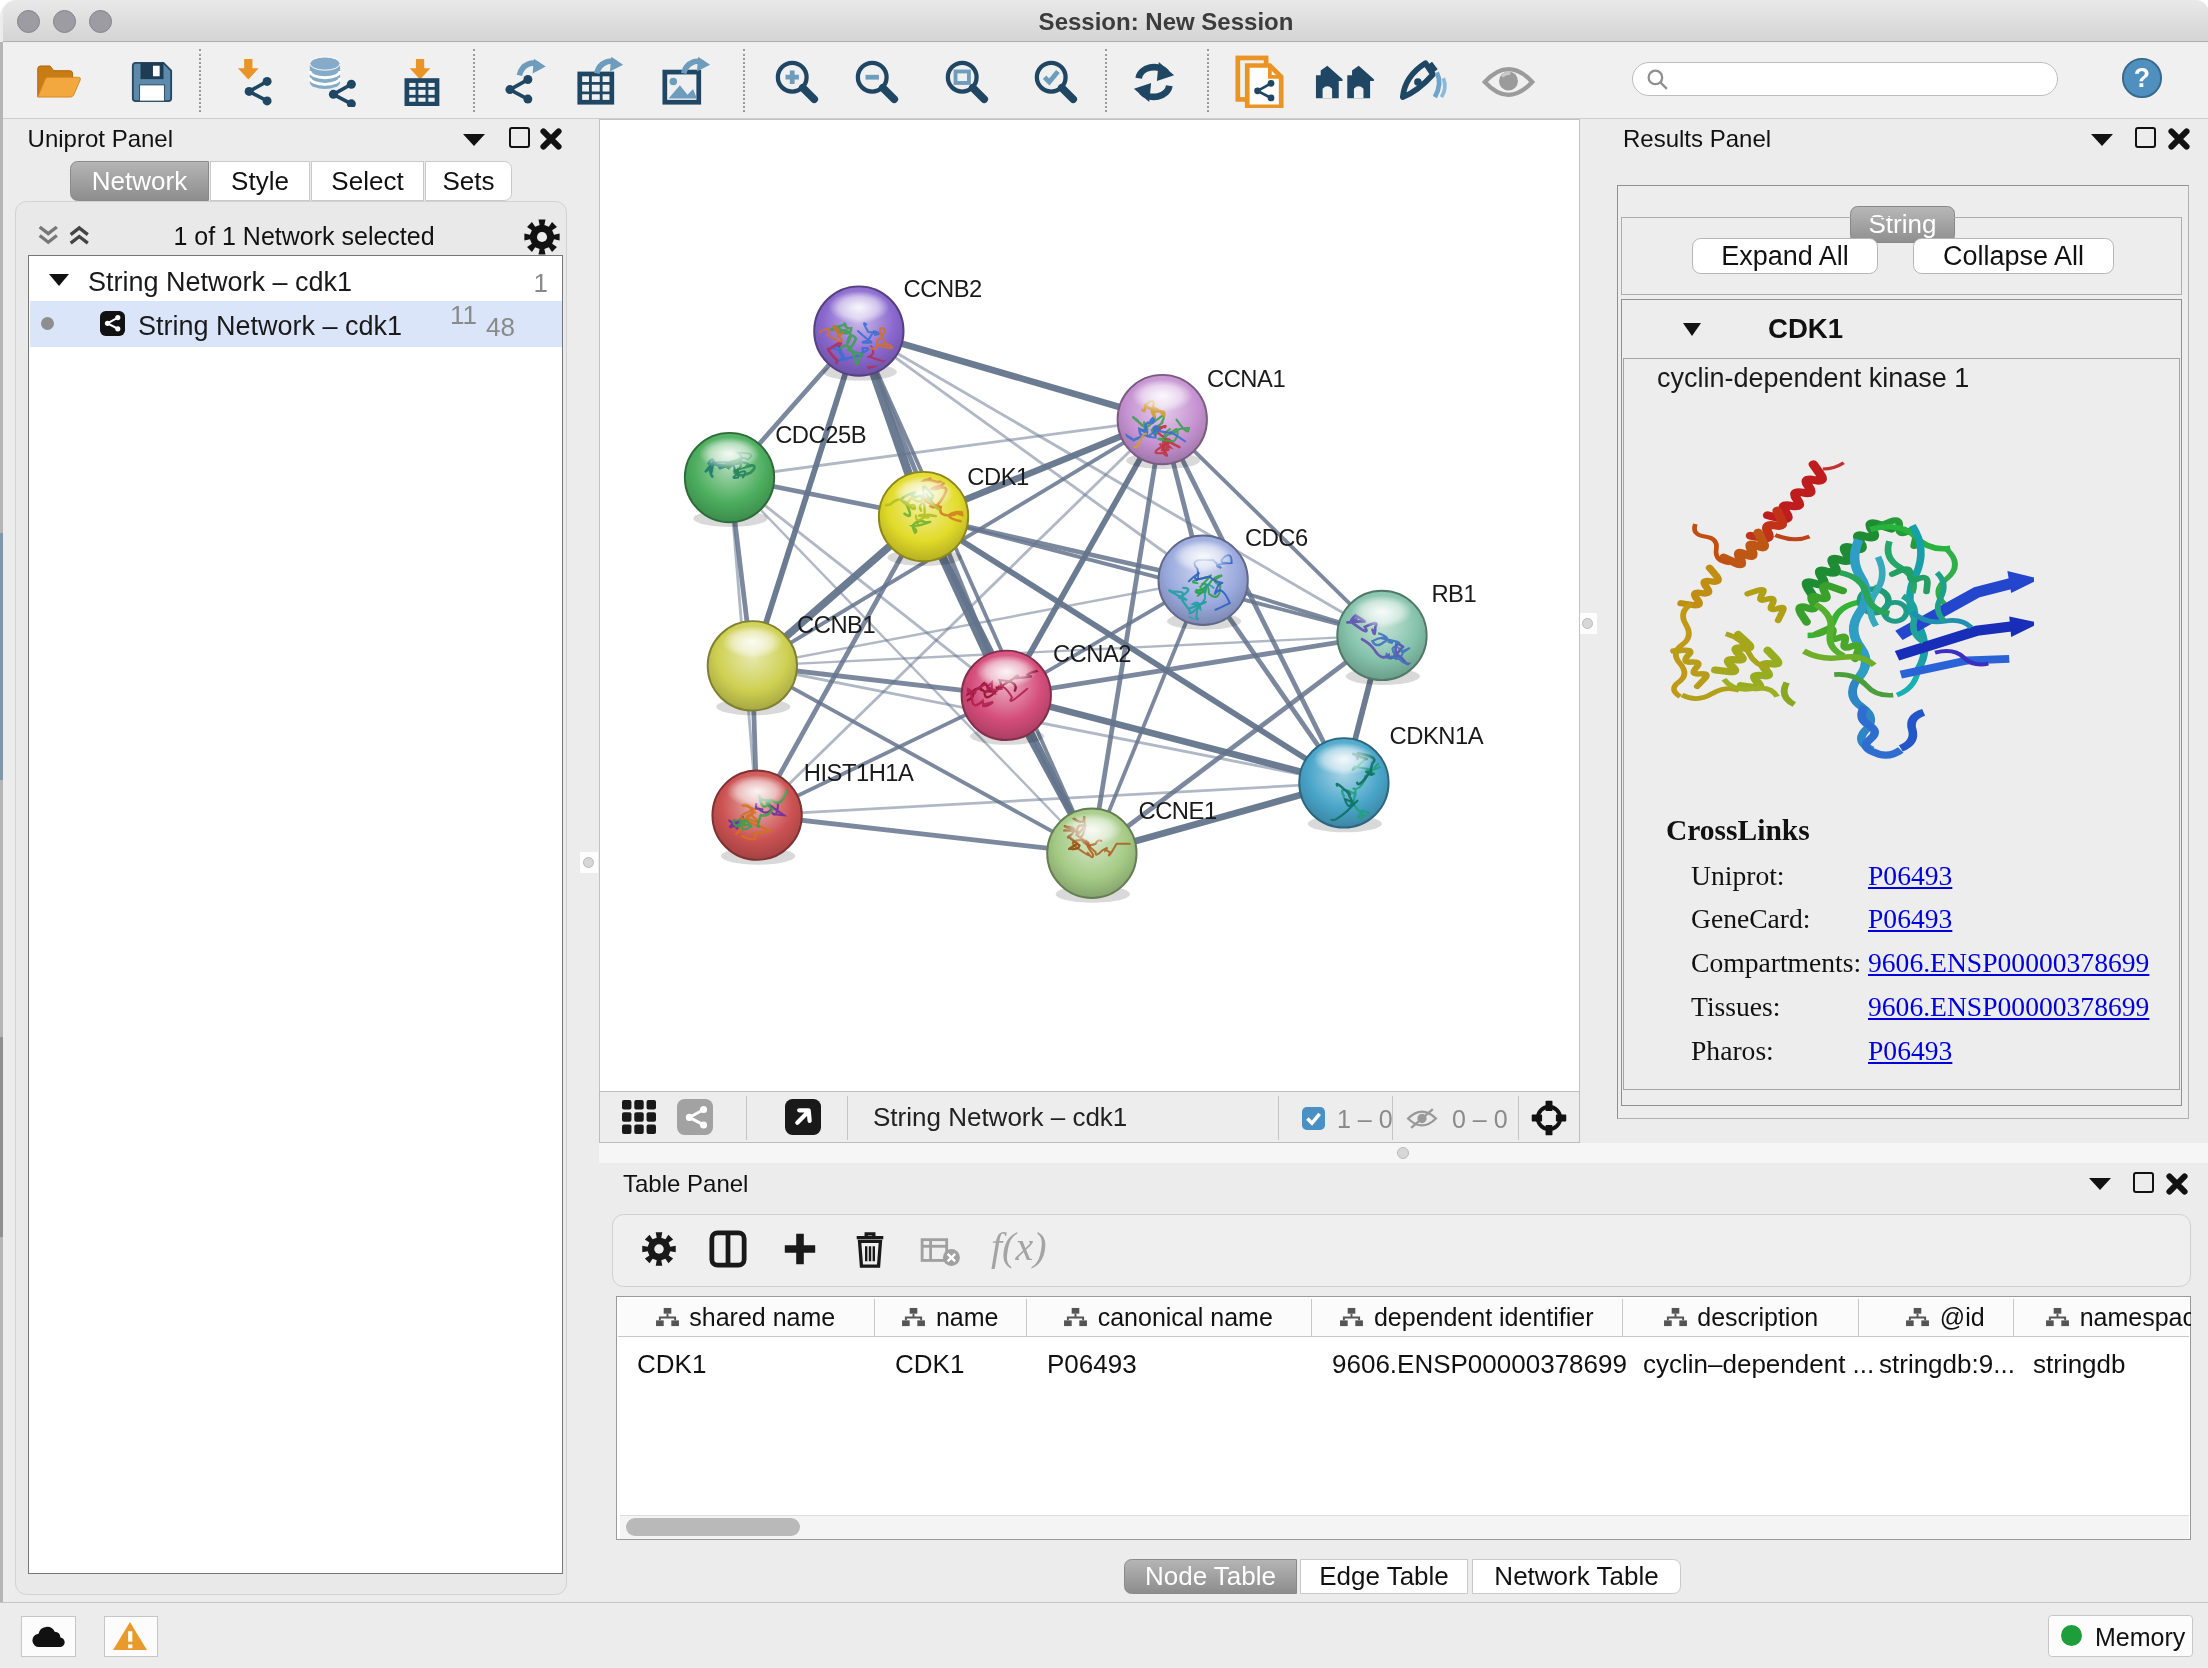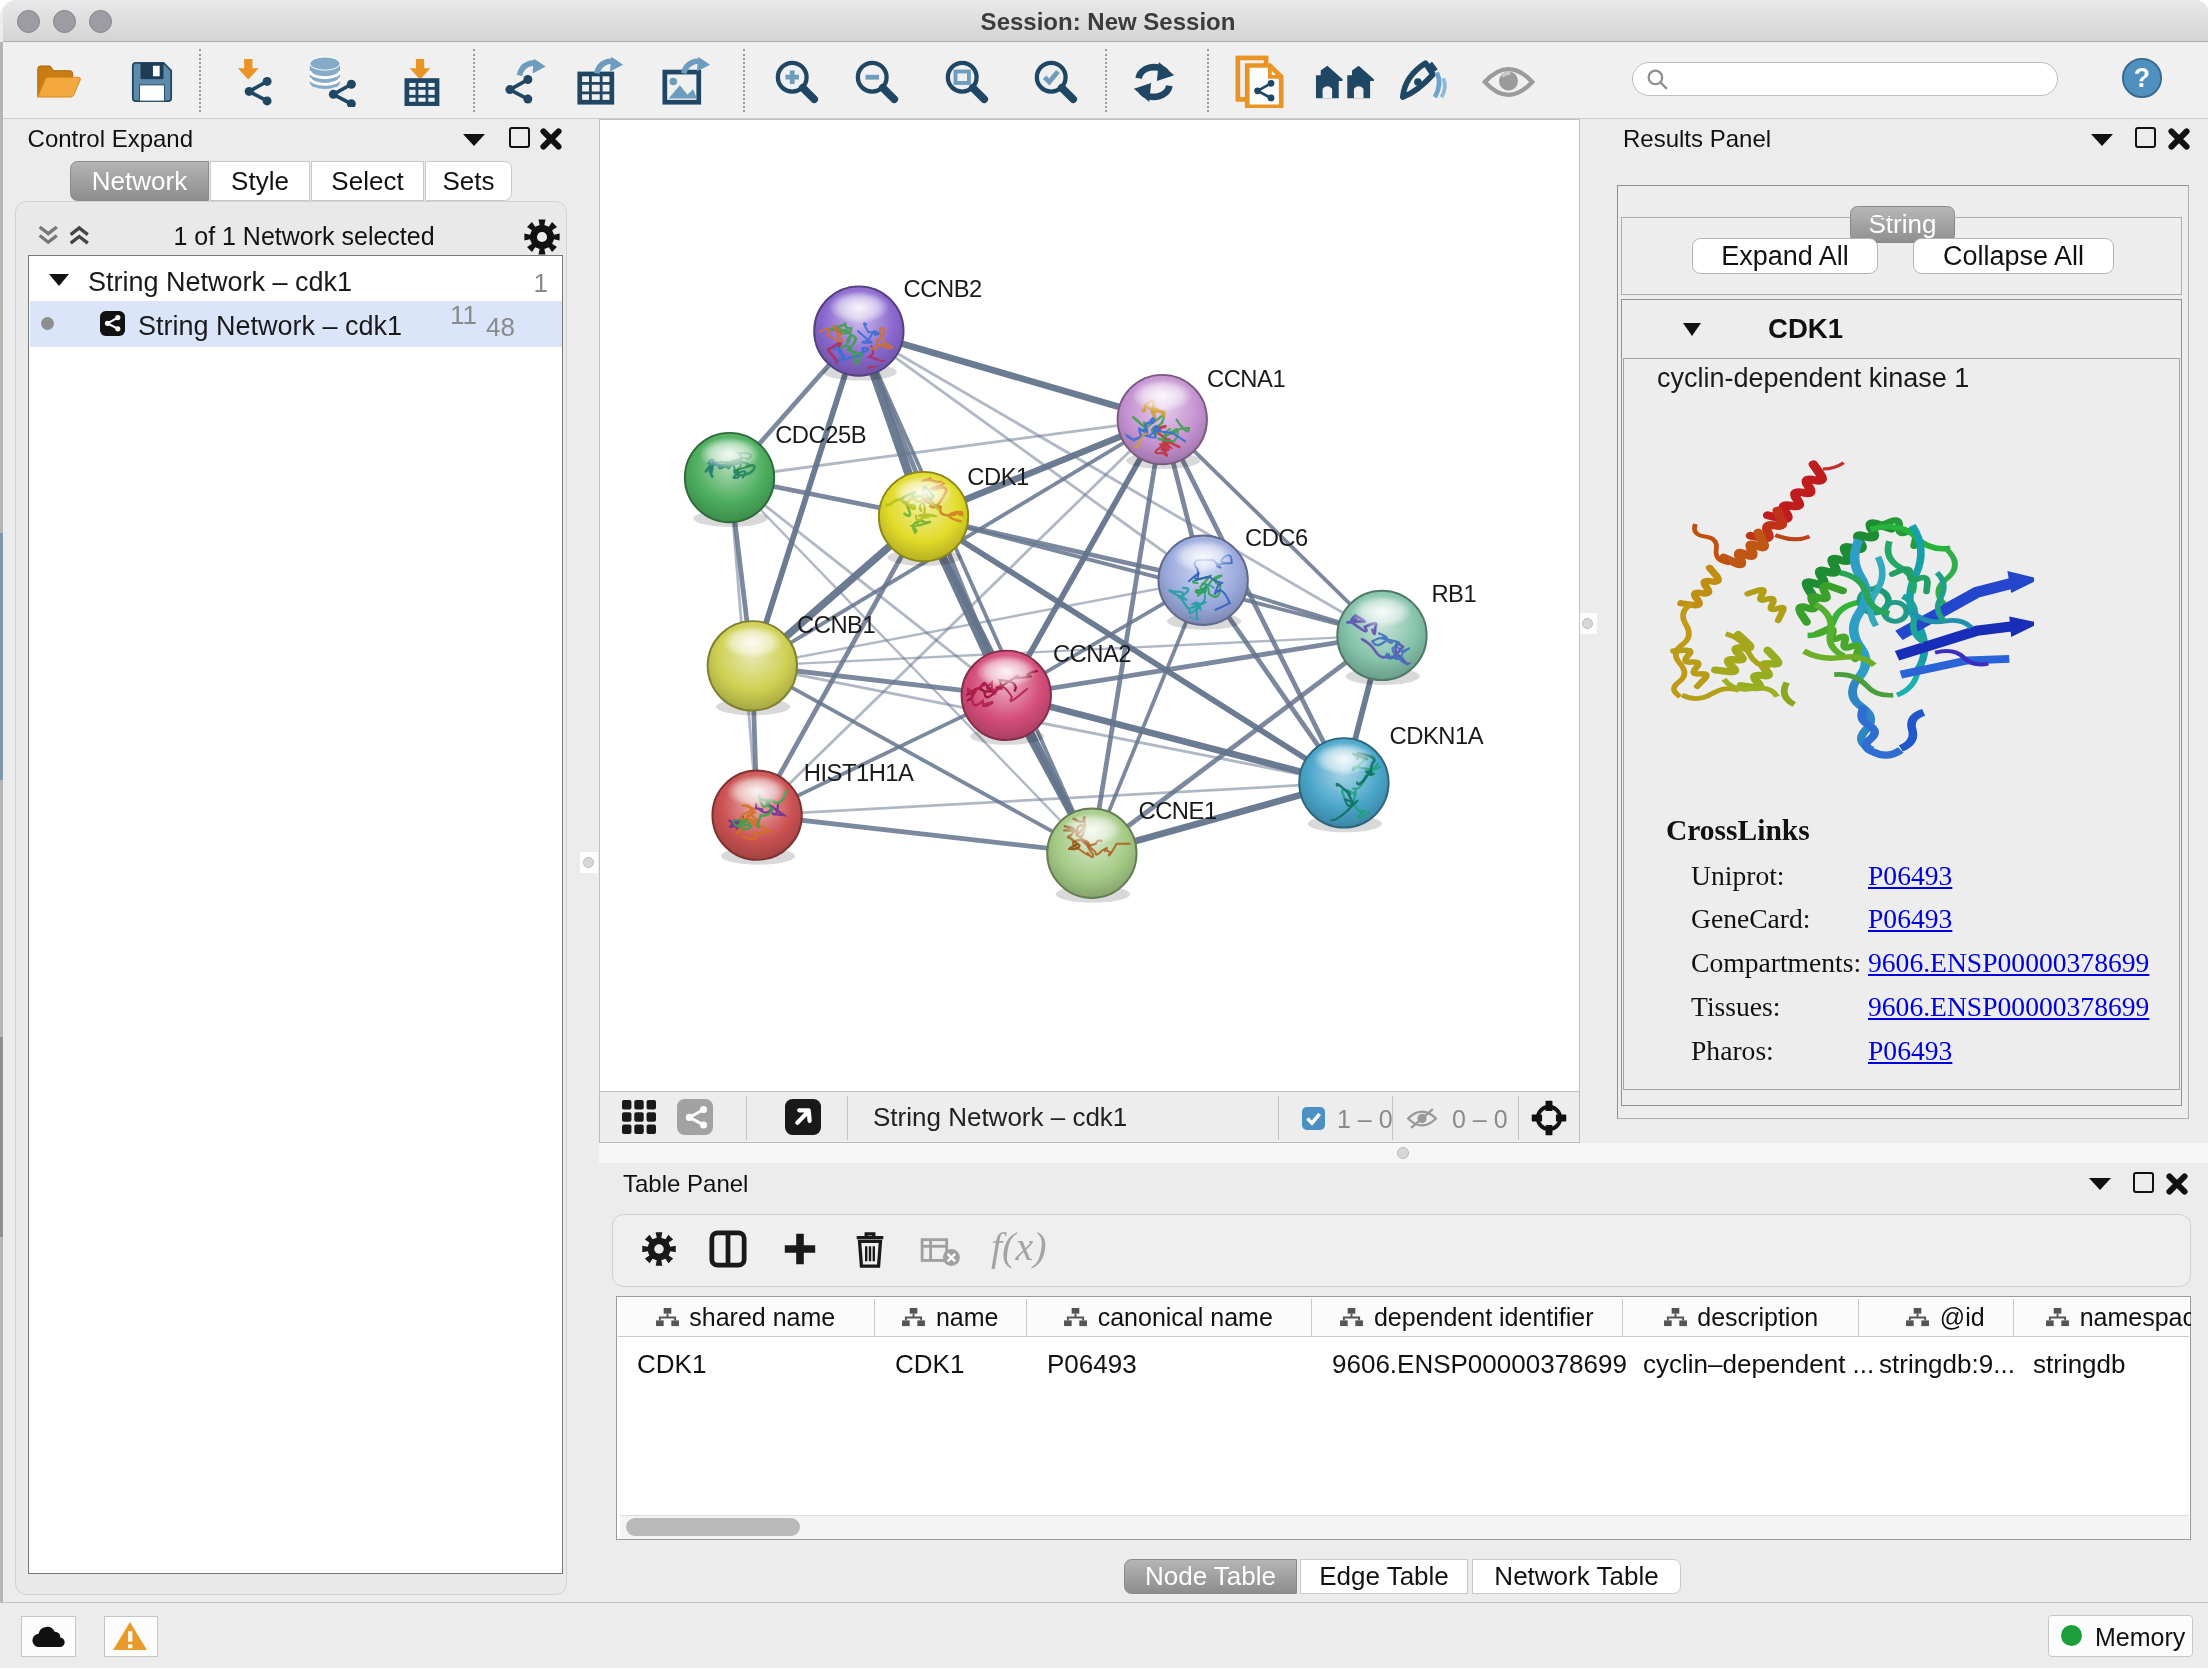--- a/index.html
+++ b/index.html
@@ -1,21 +1,21 @@
 <!DOCTYPE html>
 <html style="font-size:15px"><head><meta charset="utf-8"><style>html,body{margin:0;padding:0;}*{box-sizing:border-box;}body{font-family:"Liberation Sans",sans-serif;width:2208px;height:1668px;position:relative;background:#fff;overflow:hidden;}.tab{position:absolute;display:flex;align-items:center;justify-content:center;font-size:26px;}.tabsel{background:linear-gradient(#b5b5b5,#8d8d8d);color:#fff;border:1px solid #8a8a8a;}.tabun{background:#fff;color:#111;border:1px solid #c9c9c9;}</style></head><body>
 <div style="position:absolute;left:0px;top:0px;width:2208px;height:1668px;background:#ececec;border-radius:17px 17px 0 0;overflow:hidden;"></div>
 <div style="position:absolute;left:0px;top:42px;width:2.9px;height:1626px;background:#b5b5b5;"></div>
 <div style="position:absolute;left:0px;top:533px;width:2.9px;height:247px;background:#7f96ab;"></div>
 <div style="position:absolute;left:0px;top:1037px;width:2.9px;height:200px;background:#8f8f8f;"></div>
 <div style="position:absolute;left:2.9px;top:0px;width:2206px;height:42px;background:linear-gradient(#e9e9e9,#d4d4d4);border-bottom:1px solid #b0b0b0;border-radius:13.3px 13.3px 0 0;"></div>
 <div style="position:absolute;left:17px;top:9.5px;width:23px;height:23px;border-radius:50%;background:#9c9ca2;border:1.4px solid #84848a;"></div>
 <div style="position:absolute;left:53px;top:9.5px;width:23px;height:23px;border-radius:50%;background:#9c9ca2;border:1.4px solid #84848a;"></div>
 <div style="position:absolute;left:89px;top:9.5px;width:23px;height:23px;border-radius:50%;background:#9c9ca2;border:1.4px solid #84848a;"></div>
-<div style="position:absolute;left:1108px;top:9.5px;font-family:'Liberation Sans',sans-serif;font-size:24px;color:#3c3c3c;font-weight:bold;white-space:nowrap;line-height:1;transform:translateX(-50%);">Session: New Session</div>
+<div style="position:absolute;left:1166px;top:9.5px;font-family:'Liberation Sans',sans-serif;font-size:24px;color:#3c3c3c;font-weight:bold;white-space:nowrap;line-height:1;transform:translateX(-50%);">Session: New Session</div>
 <div style="position:absolute;left:2.9px;top:43px;width:2206px;height:76px;background:#f0f0f0;border-bottom:1px solid #cdcdcd;"></div>
 <div style="position:absolute;left:34px;top:61px;width:49px;height:42px;"><svg width="49" height="42" viewBox="0 0 52 44" style="" xmlns="http://www.w3.org/2000/svg">
 <path d="M4 38 L4 8 Q4 5 7 5 L17 5 L21 10 L38 10 Q41 10 41 13 L41 18" fill="#c97c14" stroke="#a86207" stroke-width="1"></path>
 <path d="M4 38 L12 19 Q13 17 15 17 L47 17 Q50 17 49 20 L42 36 Q41 38 38.5 38 Z" fill="#f3a73f" stroke="#d28a1e" stroke-width="1"></path>
     </svg></div>
 <div style="position:absolute;left:130px;top:60px;width:44px;height:44px;"><svg width="44" height="44" viewBox="0 0 46 46" style="" xmlns="http://www.w3.org/2000/svg">
 <path d="M3 6 Q3 3 6 3 L35 3 L43 11 L43 40 Q43 43 40 43 L6 43 Q3 43 3 40 Z" fill="#5d89ab" stroke="#274a63" stroke-width="2"></path>
 <rect x="11" y="3" width="24" height="17" fill="#1e3d55"></rect>
 <rect x="24" y="6" width="7" height="11" fill="#fff"></rect>
 <rect x="10" y="26" width="26" height="17" fill="#fff" stroke="#274a63" stroke-width="1"></rect>
@@ -145,21 +145,21 @@
 <div style="position:absolute;left:1632px;top:62px;width:426px;height:34px;background:#fff;border:1px solid #bdbdbd;border-radius:17px;"></div>
 <svg width="25" height="25" viewBox="0 0 24 24" style="position:absolute;left:1645px;top:67px">
     <circle cx="10" cy="10" r="6.5" fill="none" stroke="#8f8f8f" stroke-width="2.2"></circle>
     <line x1="15" y1="15" x2="21" y2="21" stroke="#8f8f8f" stroke-width="2.2"></line>
   </svg>
 <div style="position:absolute;left:2121px;top:57px;width:42px;height:42px;"><svg width="42" height="42" viewBox="0 0 44 44" style="" xmlns="http://www.w3.org/2000/svg">
       <circle cx="22" cy="22" r="20" fill="#4f90bf" stroke="#38688c" stroke-width="2"></circle>
       <text x="22" y="31" font-family="Liberation Sans, sans-serif" font-size="28" font-weight="bold" fill="#fff" text-anchor="middle">?</text>
     </svg></div>
 <div style="position:absolute;left:2.9px;top:119px;width:577px;height:1483px;background:#ececec;"></div>
-<div style="position:absolute;left:27.6px;top:127px;font-family:'Liberation Sans',sans-serif;font-size:24px;color:#111;font-weight:normal;white-space:nowrap;line-height:1;">Control Expand</div>
+<div style="position:absolute;left:27.6px;top:127px;font-family:'Liberation Sans',sans-serif;font-size:24px;color:#111;font-weight:normal;white-space:nowrap;line-height:1;">Uniprot Panel</div>
 <div style="position:absolute;left:463px;top:134px;width:0;height:0;border-left:11.4px solid transparent;border-right:11.4px solid transparent;border-top:12.4px solid #111;"></div>
 <div style="position:absolute;left:509px;top:127px;width:21px;height:21px;border:2.9px solid #111;border-radius:2.9px;"></div>
 <svg width="26" height="26" viewBox="0 0 24 24" style="position:absolute;left:538px;top:126px">
     <path d="M5 5 L19 19 M19 5 L5 19" stroke="#111" stroke-width="5.5" stroke-linecap="round"></path>
   </svg>
 <div class="tab tabsel" style="left:70px;top:161px;width:139px;height:40px;border-radius:7.6px 0 0 7.6px;">Network</div>
 <div class="tab tabun" style="left:210px;top:161px;width:100px;height:40px;">Style</div>
 <div class="tab tabun" style="left:311px;top:161px;width:113px;height:40px;">Select</div>
 <div class="tab tabun" style="left:425px;top:161px;width:87px;height:40px;border-radius:0 7.6px 7.6px 0;">Sets</div>
 <div style="position:absolute;left:15px;top:201px;width:552px;height:1394px;background:#e9e9e9;border:1px solid #d2d2d2;border-radius:11.4px;"></div>

